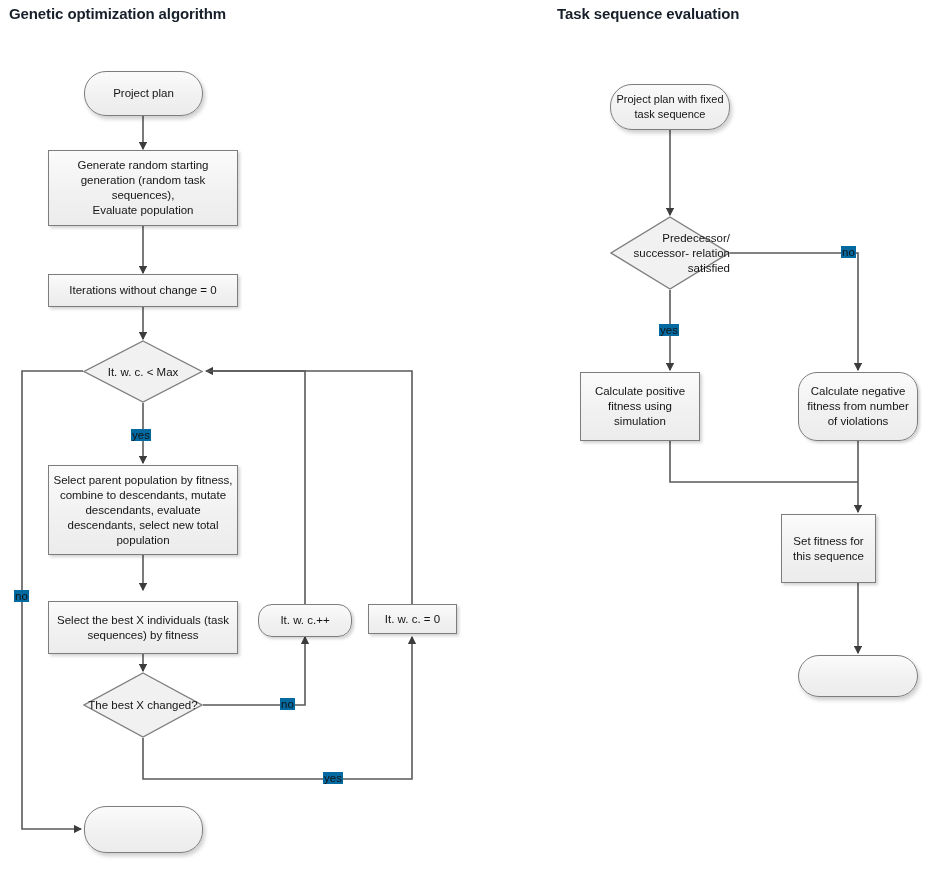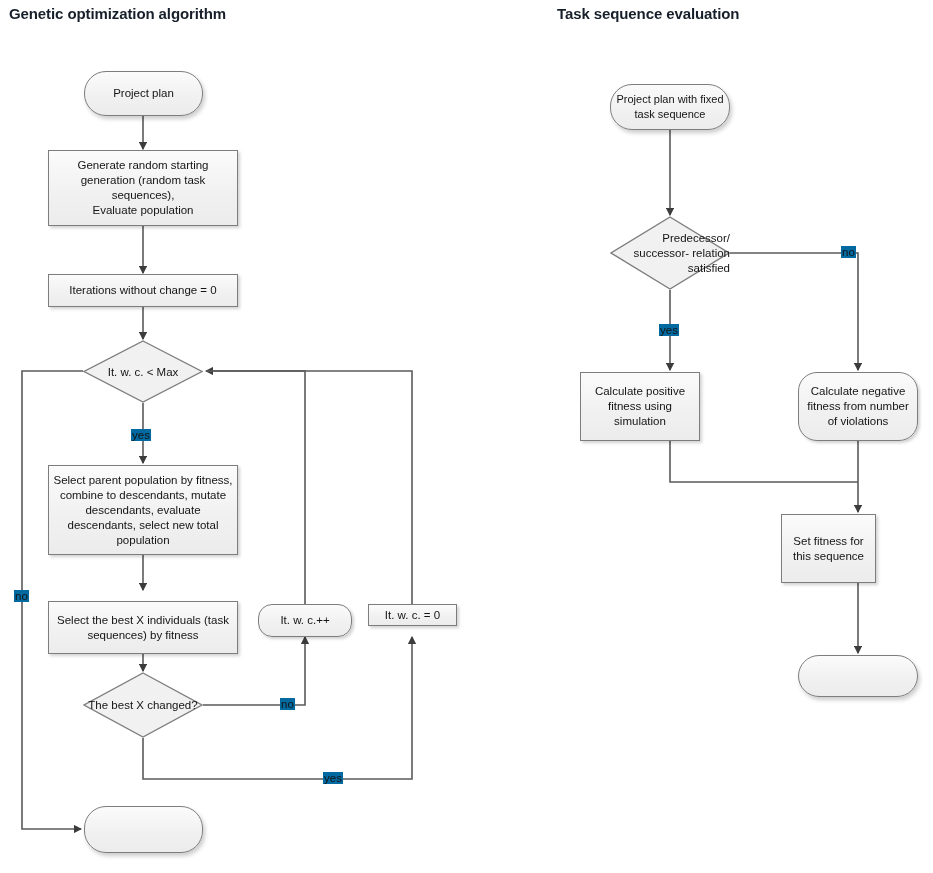--- a/index.html
+++ b/index.html
@@ -172,21 +172,21 @@
   <svg class="dshape" viewBox="0 0 120 66" preserveAspectRatio="none">
     <polygon points="60,1 119,33 60,65 1,33" fill="#f1f1f1" stroke="#7d7d7d" stroke-width="1.4"></polygon>
   </svg>
   <div class="dtext">The best X changed?</div>
 </div>
 
 <div class="node" style="left:258px; top:604px; width:94px; height:33px;border-radius:14px;">
   <span class="label">It. w. c.++</span>
 </div>
 
-<div class="node" style="left:368px; top:604px; width:89px; height:22px;">
+<div class="node" style="left:368px; top:604px; width:89px; height:30px;">
   <span class="label">It. w. c. = 0</span>
 </div>
 
 <div class="node term" style="left:84px; top:806px; width:119px; height:47px;">
   <span class="label"></span>
 </div>
 
 <div class="edge-label" style="left:131px; top:429px;">yes</div>
 <div class="edge-label" style="left:14px; top:590px;">no</div>
 <div class="edge-label" style="left:280px; top:698px;">no</div>

